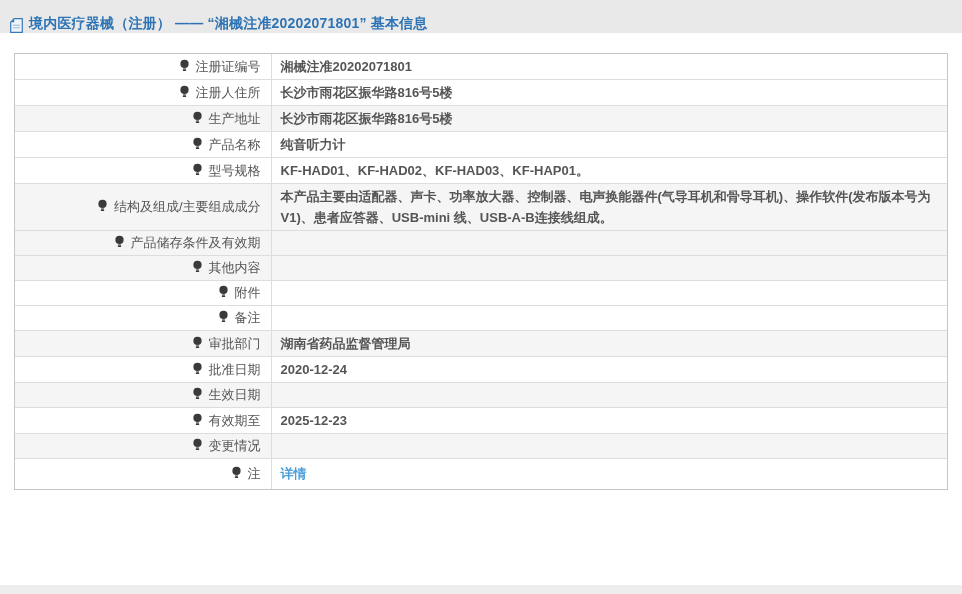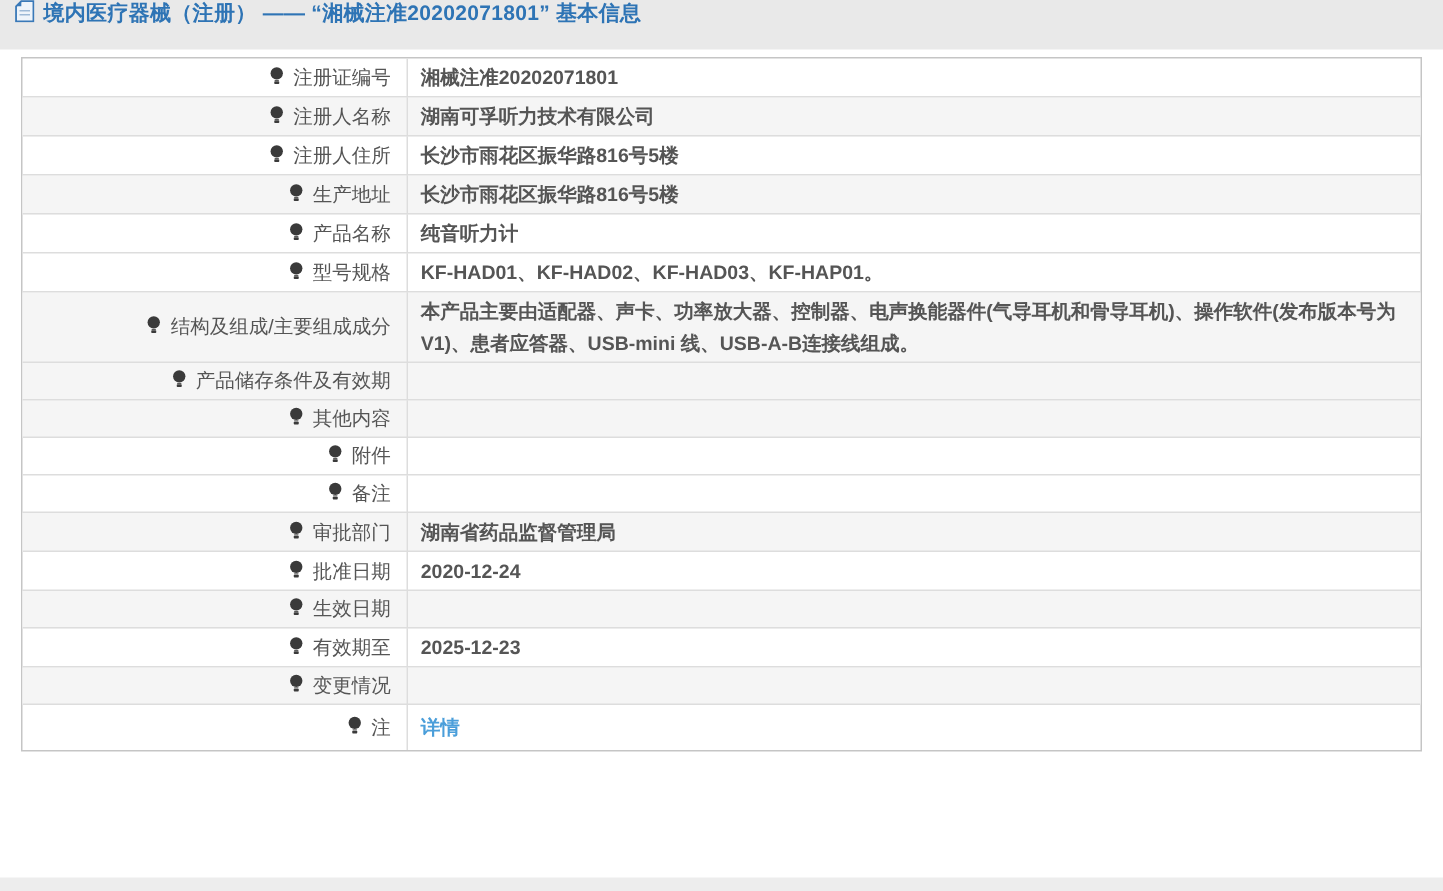--- a/index.html
+++ b/index.html
@@ -9,32 +9,32 @@
     font-family:"Liberation Sans","DejaVu Sans",sans-serif;
     font-size:13px;
     color:var(--text,#555);
     background:#ffffff;
     overflow:hidden;
   }
   .topbar {
     height:33px;
     background:var(--topbar,#e9e9e9);
     display:flex;
-    align-items:flex-start;
+    align-items:flex-end;
     padding-left:10px;
   }
   .doc-icon { width:13px; height:15px; margin-right:6px; flex:none; display:block; }
   .page-title {
     font-size:14px;
     font-weight:bold;
     color:var(--accent,#2e74b5);
     letter-spacing:0.2px;
     white-space:nowrap;
   }
-  .content { padding:5px 14px 0 14px; }
+  .content { padding:20px 14px 0 14px; }
   .table-wrap {
     border:1px solid var(--border-outer,#c5c5c5);
     width:934px;
     background:#fff;
   }
   table.info-table {
     border-collapse:collapse;
     width:100%;
     table-layout:fixed;
   }
@@ -97,36 +97,20 @@
           <rect x="4.4" y="10.6" width="3.2" height="0.7" fill="#3a3a3a"></rect>
         </svg>
       </span>
       <span class="label-text">注册证编号</span>
     </td>
     <td class="value-cell">
       
       <span class="value-text">湘械注准20202071801</span>
     </td>
   </tr>
-          <tr class="data-row alt">
-    <td class="label-cell">
-      <span class="bulb" hidden="">
-        <svg viewBox="0 0 12 16" width="11" height="14">
-          <circle cx="6" cy="5.6" r="4.7" fill="#3a3a3a"></circle>
-          <rect x="4.1" y="11.6" width="3.8" height="2.1" rx="0.6" fill="#3a3a3a"></rect>
-          <rect x="4.4" y="10.6" width="3.2" height="0.7" fill="#3a3a3a"></rect>
-        </svg>
-      </span>
-      <span class="label-text">注册人名称</span>
-    </td>
-    <td class="value-cell">
-      
-      <span class="value-text">湖南可孚听力技术有限公司</span>
-    </td>
-  </tr>
           <tr class="data-row">
     <td class="label-cell">
       <span class="bulb" hidden="">
         <svg viewBox="0 0 12 16" width="11" height="14">
           <circle cx="6" cy="5.6" r="4.7" fill="#3a3a3a"></circle>
           <rect x="4.1" y="11.6" width="3.8" height="2.1" rx="0.6" fill="#3a3a3a"></rect>
           <rect x="4.4" y="10.6" width="3.2" height="0.7" fill="#3a3a3a"></rect>
         </svg>
       </span>
       <span class="label-text">注册人住所</span>

